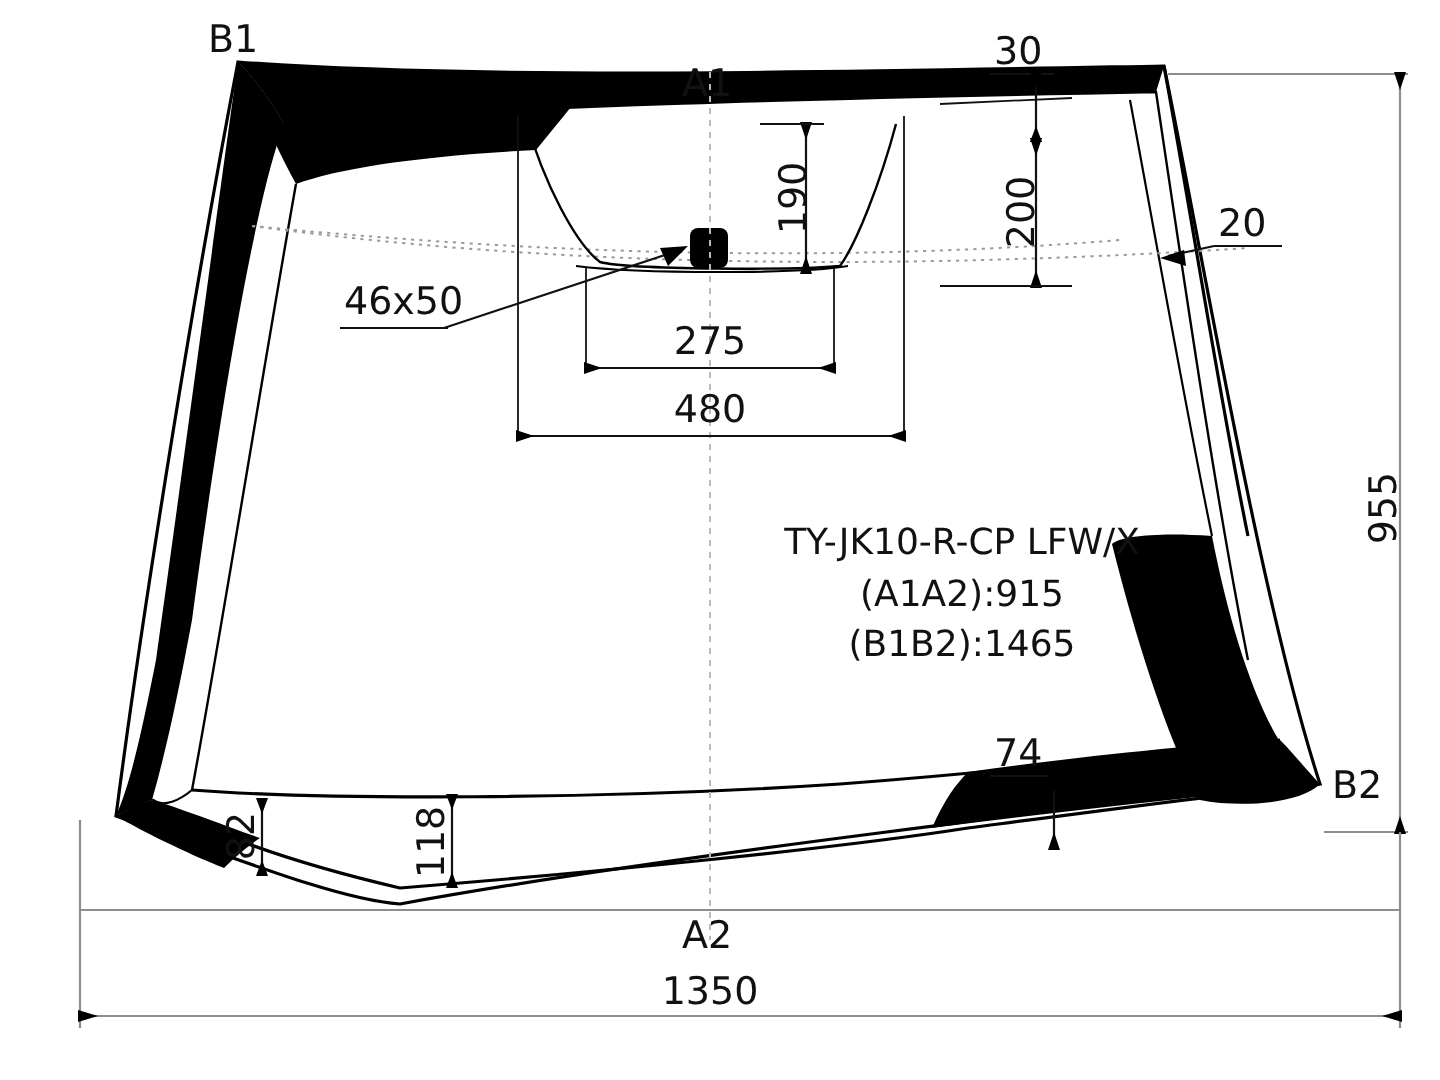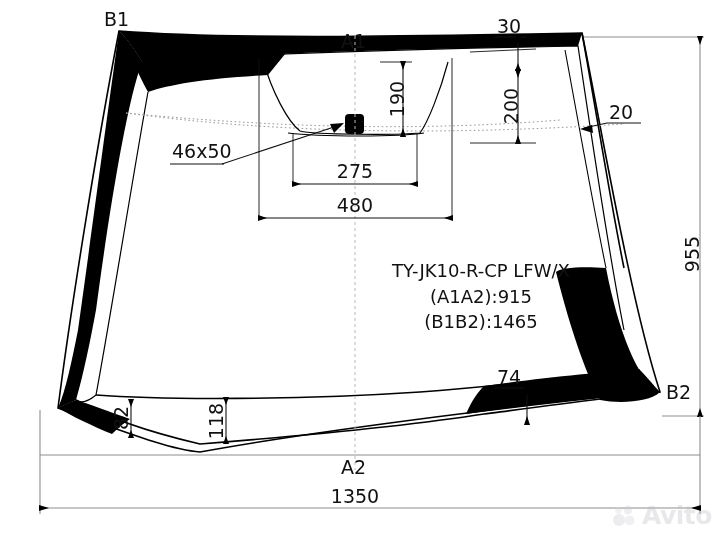--- a/index.html
+++ b/index.html
@@ -207,23 +207,14 @@
   <text class="dimtxt" x="355" y="497" text-anchor="middle">1350</text>
 
   <line class="graydim" x1="40" y1="455" x2="700" y2="455"></line>
 
   <text class="parttxt" x="481" y="277" text-anchor="middle">TY-JK10-R-CP LFW/X</text>
   <text class="parttxt" x="481" y="303" text-anchor="middle">(A1A2):915</text>
   <text class="parttxt" x="481" y="328" text-anchor="middle">(B1B2):1465</text>
 
 </svg>
 
-<div class="wm">
-  <svg width="26" height="26" viewBox="0 0 26 26">
-    <circle cx="7" cy="17" r="6" fill="#c3c3ca"></circle>
-    <circle cx="17.5" cy="17.5" r="5" fill="#cfcfd5"></circle>
-    <circle cx="16" cy="7" r="4.4" fill="#c9c9d0"></circle>
-    <circle cx="6.5" cy="7.5" r="3.4" fill="#d2d2d8"></circle>
-  </svg>
-  <span class="wm-txt">Avito</span>
+
 </div>
 
-</div>
-
 </body></html>

